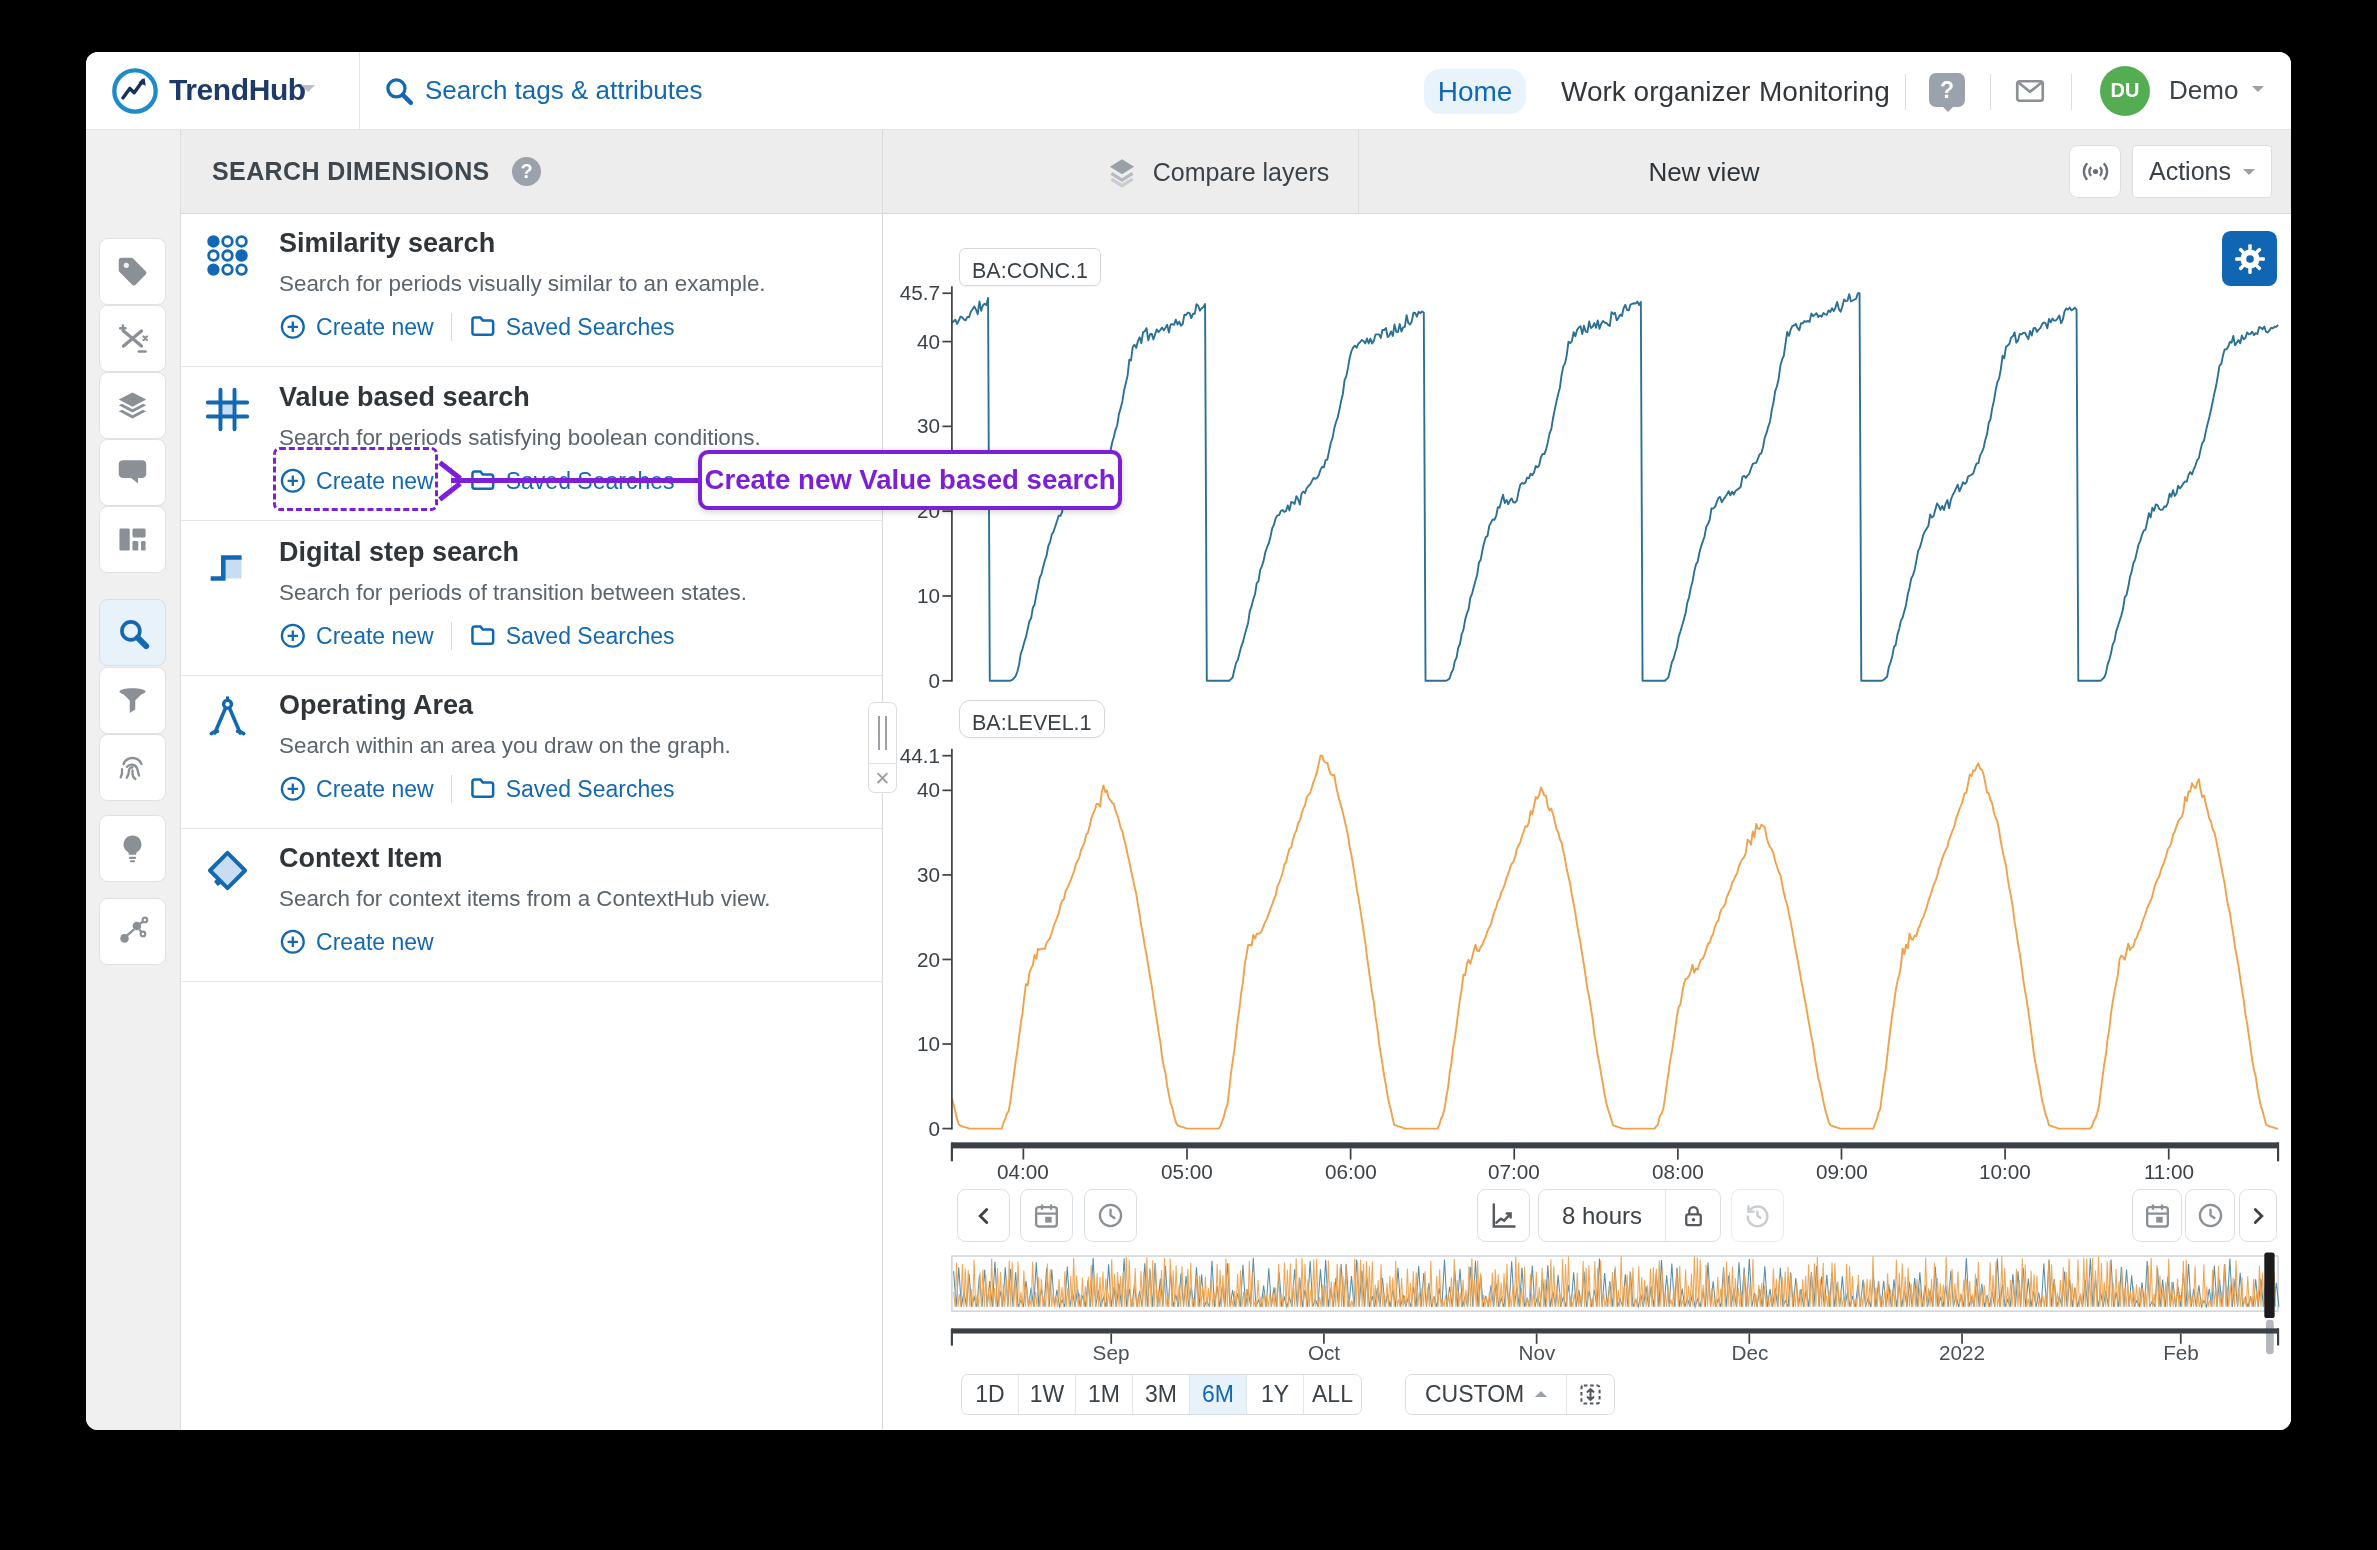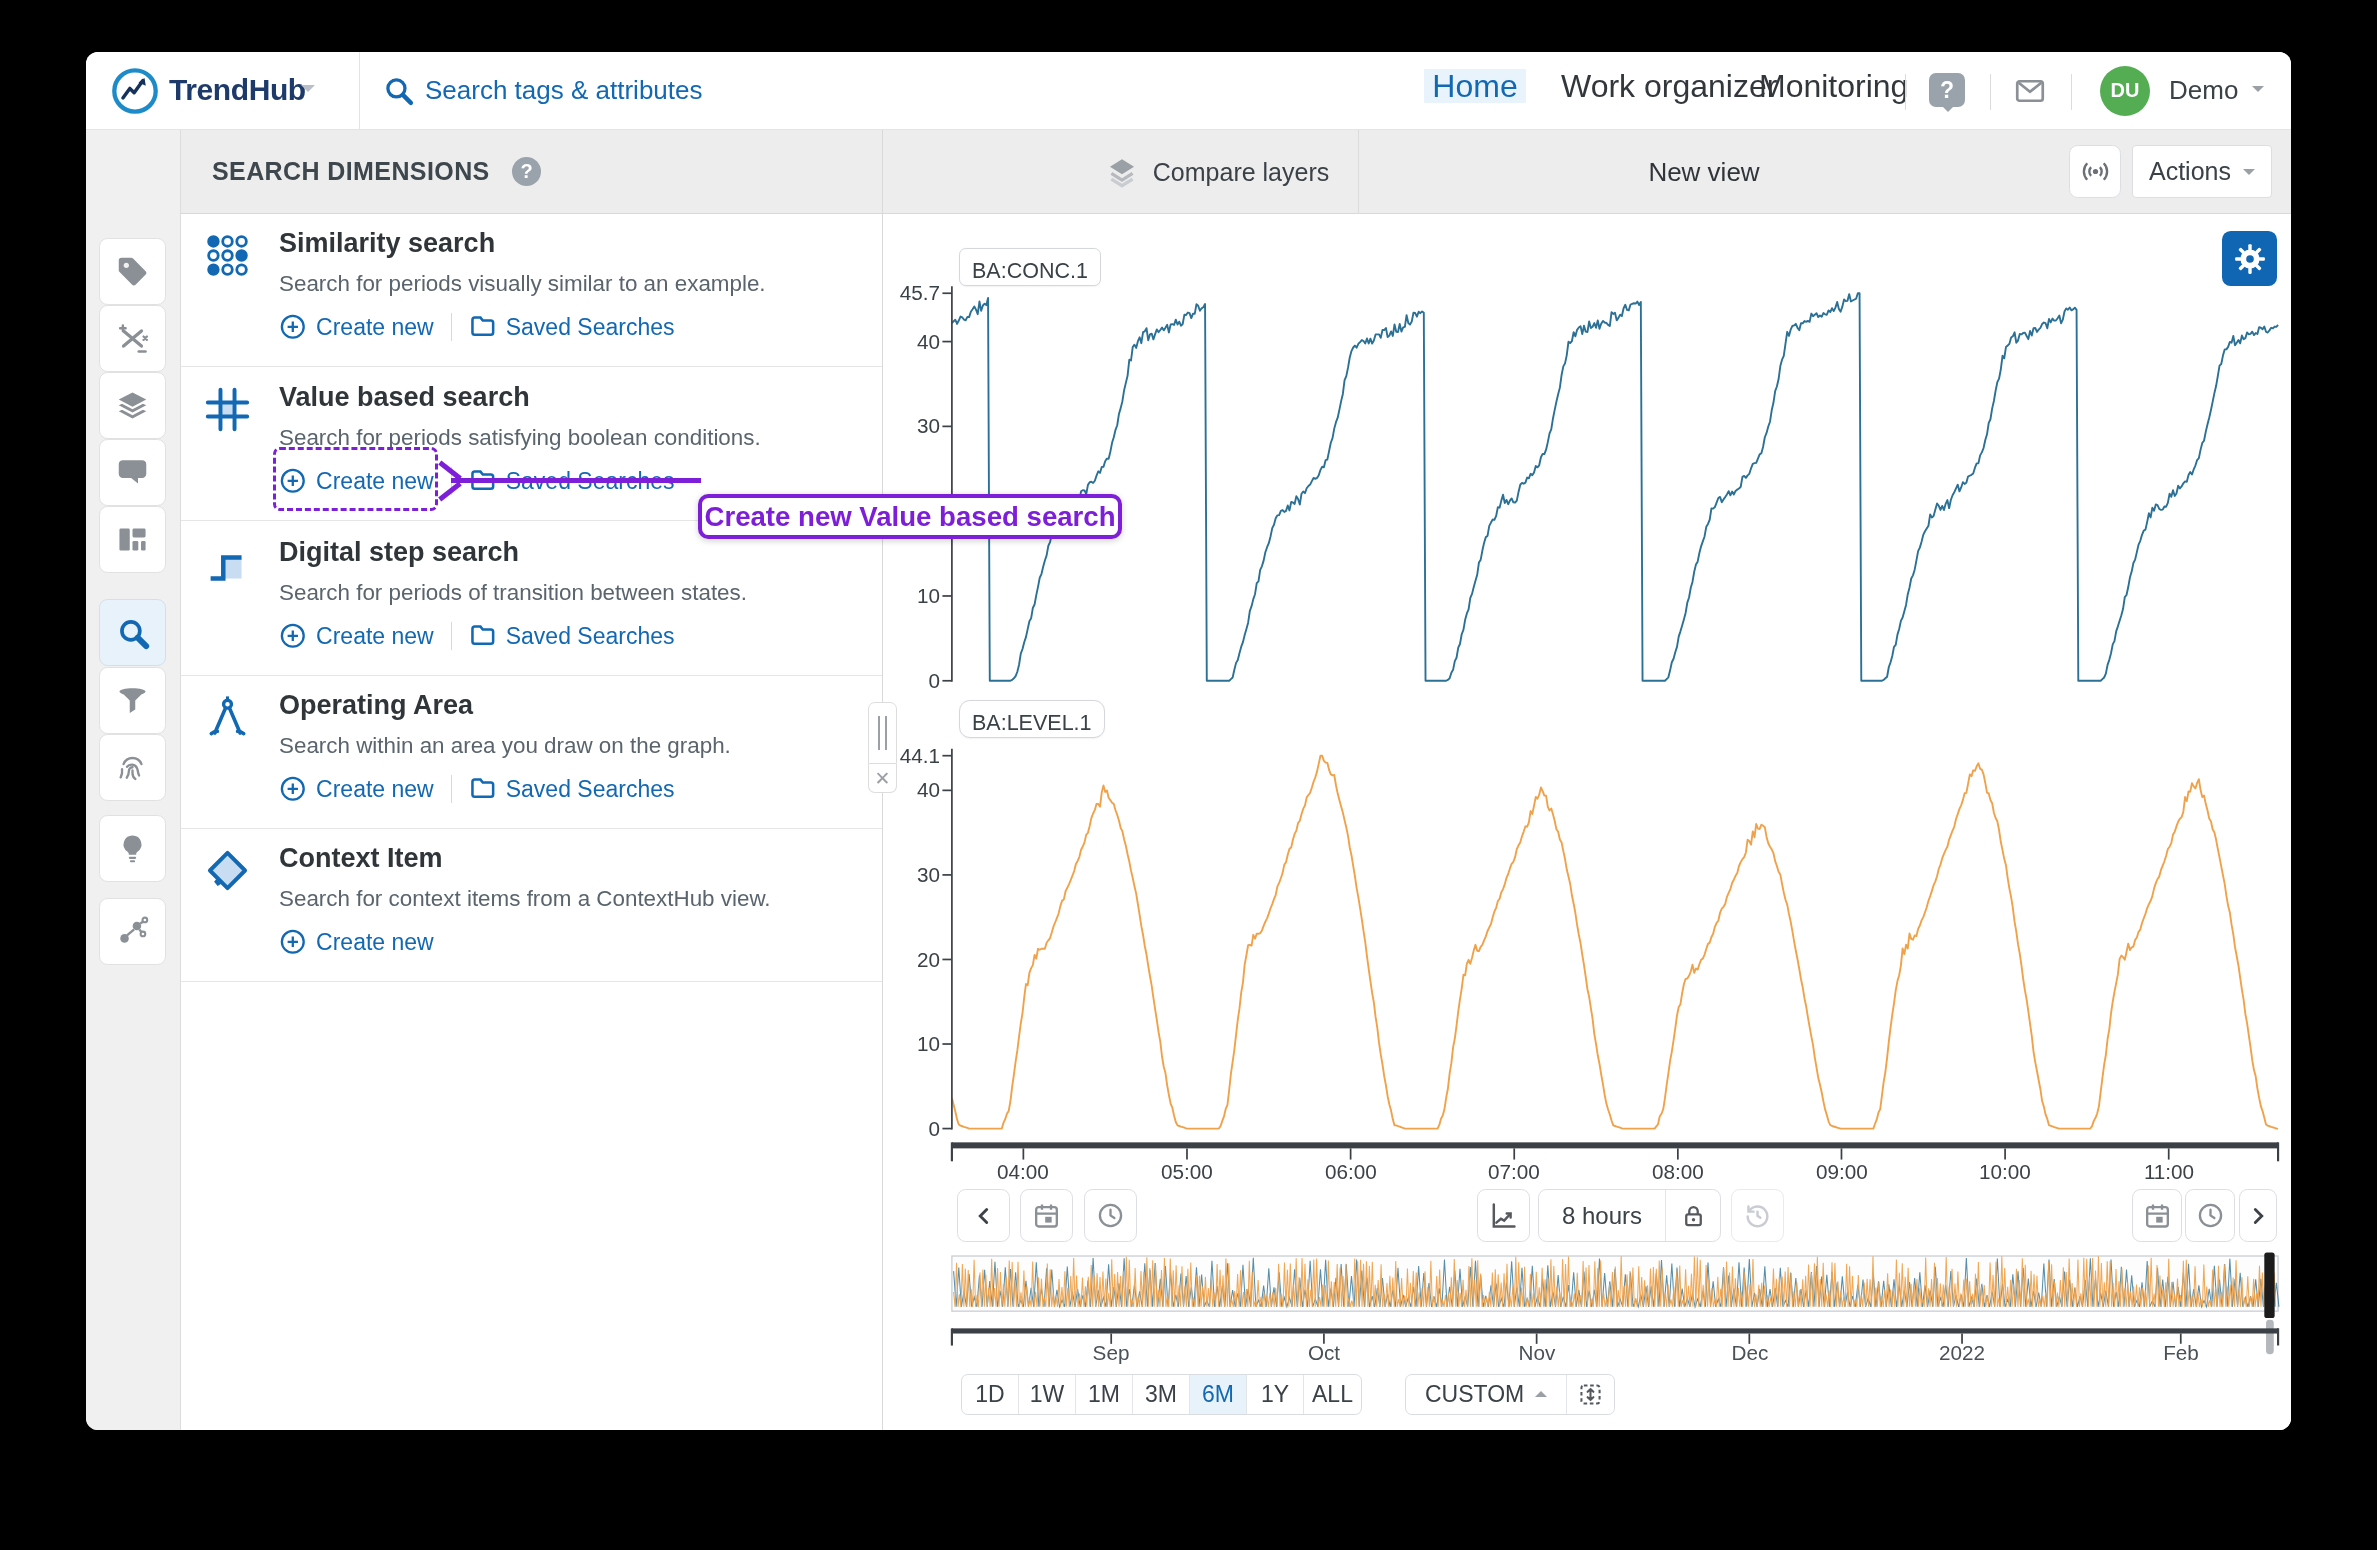--- a/index.html
+++ b/index.html
@@ -8,21 +8,21 @@
 
   
   .hdr { position:absolute; left:0; top:0; width:2205px; height:78px; background:#fff; border-bottom:0.9px solid #e4e4e4; z-index:5;}
   .logo-mark { position:absolute; left:24px; top:13.8px; }
   .logo-text { position:absolute; left:83px; top:20.7px; font-size:30px; font-weight:bold; color:#1d3a6b; letter-spacing:-0.4px;}
   .logo-caret { position:absolute; left:215px; top:33px; width:0; height:0; border:7.8px solid transparent; border-top-color:#b9bfc6; }
   .hdr-sep { position:absolute; top:0; width:0.9px; height:78px; background:#e4e4e4; }
   .search-ico { position:absolute; left:296px; top:22.4px; }
   .hdr-search { position:absolute; left:339px; top:17px; width:741px; height:43px; border:none; outline:none; font-size:26px; color:#1268b3; font-family:"Liberation Sans",sans-serif; background:transparent;}
   .hdr-search::placeholder { color:#1268b3; opacity:1; }
-  .navtab { position:absolute; top:17px; height:34px; display:flex; align-items:center; justify-content:center; font-size:32px; color:#32373c; border-radius:1px; padding:0 17px; cursor:pointer;}
+  .navtab { position:absolute; top:17px; height:45px; display:flex; align-items:center; justify-content:center; font-size:28px; color:#32373c; border-radius:16px; padding:0 17px; cursor:pointer;}
   .navtab.active { background:#e9f3fb; color:#1268b3; }
   .vsep { position:absolute; top:21.5px; width:0.9px; height:36px; background:#dcdcdc; }
   .help-bubble { position:absolute; left:1843px; top:20.7px; width:36px; height:34px; background:#9aa2ab; border-radius:6.9px; color:#fff; font-size:23px; font-weight:bold; text-align:center; line-height:34px;}
   .help-bubble:after { content:""; position:absolute; left:13.8px; top:34px; border:5.2px solid transparent; border-top-color:#9aa2ab;}
   .mail-ico { position:absolute; left:1926px; top:20.7px; }
   .avatar { position:absolute; left:2014px; top:13.8px; width:50px; height:50px; border-radius:50%; background:#54ad52; color:#fff; font-size:20px; font-weight:bold; display:flex; align-items:center; justify-content:center;}
   .username { position:absolute; left:2083px; top:23px; font-size:26px; color:#3a4147;}
   .user-caret { position:absolute; left:2166px; top:34px; width:0; height:0; border:6.9px solid transparent; border-top-color:#9aa0a6;}
 
   
@@ -82,21 +82,21 @@
   .custom-lbl .up { width:0; height:0; border:6.9px solid transparent; border-bottom-color:#9aa0a6; margin-bottom:6.9px;}
   .fitseg { width:47px; display:flex; align-items:center; justify-content:center; cursor:pointer;}
   .ovdrag { position:absolute; left:1377px; top:1034px; width:26px; height:112px; cursor:ns-resize;}
 
   
   .dashedbox { position:absolute; left:187px; top:395px; width:165px; height:64px; border:3.4px dashed #7d1ed8; border-radius:6.9px; z-index:40;}
   .ann-line { position:absolute; left:365px; top:426px; width:250px; height:5.2px; background:#7d1ed8; z-index:40;}
   .ann-head1,.ann-head2 { position:absolute; width:26px; height:5.2px; background:#7d1ed8; z-index:40;}
   .ann-head1 { left:351px; top:416px; transform:rotate(38deg);}
   .ann-head2 { left:351px; top:437px; transform:rotate(-38deg);}
-  .callout { position:absolute; left:612px; top:398px; width:424px; height:45px; background:#fff; border:4.3px solid #7d1ed8; border-radius:10.3px; display:flex; align-items:center; justify-content:center; font-size:27.6px; font-weight:bold; color:#7d1ed8; z-index:41; box-shadow:0 1.7px 6.9px rgba(0,0,0,.18);margin-top:44px;}
+  .callout { position:absolute; left:612px; top:398px; width:424px; height:60px; background:#fff; border:4.3px solid #7d1ed8; border-radius:10.3px; display:flex; align-items:center; justify-content:center; font-size:27.6px; font-weight:bold; color:#7d1ed8; z-index:41; box-shadow:0 1.7px 6.9px rgba(0,0,0,.18);}
 </style>
 </head>
 <body>
 
 <div class="app">
 
   <div class="hdr">
     <svg class="logo-mark" width="50" height="50" viewBox="0 0 58 58">
       <circle cx="29" cy="29" r="24" fill="none" stroke="#1e8bc9" stroke-width="5"></circle>
       <polyline points="15,37 23,26 28,31 38,17" fill="none" stroke="#16325c" stroke-width="4" stroke-linecap="round" stroke-linejoin="round"></polyline>

